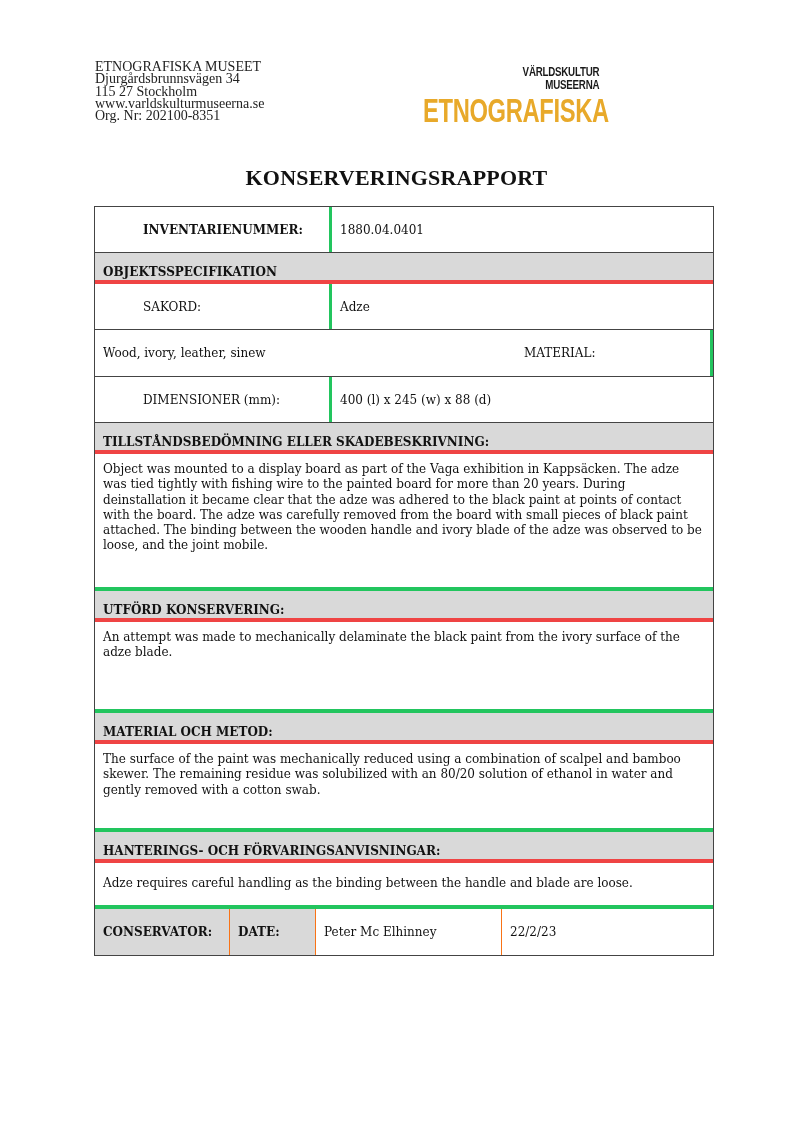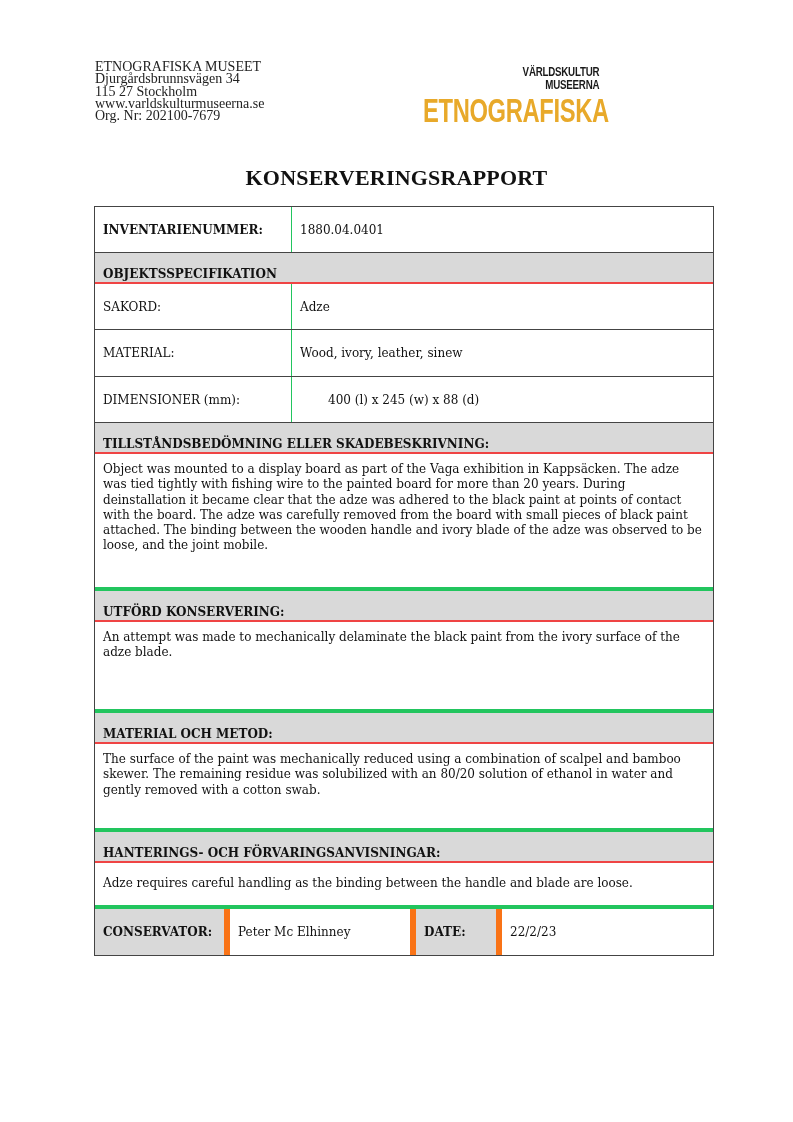--- a/index.html
+++ b/index.html
@@ -41,47 +41,47 @@
     position: absolute; left: 94px; top: 206px; width: 620px;
     border: 1px solid #444; box-sizing: border-box;
   }
   .row { display: flex; border-bottom: 1px solid #444; box-sizing: border-box; }
   .row:last-child { border-bottom: none; }
   .cell {
     box-sizing: border-box; padding: 0 8px;
     display: flex; align-items: center;
     font-size: 12px; font-family: "DejaVu Serif", serif;
   }
-  .cell.label { width: 197px; border-right: 1px solid #22c55e; }
+  .cell.label { width: 197px; border-right: 3px solid #22c55e; margin-left: 40px; }
   .cell.value { flex: 1; }
   .bold { font-weight: 700; }
   .section-head {
     background: #d9d9d9; height: 31px; box-sizing: border-box;
     display: flex; align-items: flex-end; padding: 0 8px 1px 8px;
-    font-weight: 700; font-size: 12px; border-bottom: 2px solid #ef4444;
+    font-weight: 700; font-size: 12px; border-bottom: 4px solid #ef4444;
     white-space: nowrap;
   }
   .section-body {
     box-sizing: border-box; padding: 8px 8px 0 8px;
     font-size: 12px; line-height: 15.3px; border-bottom: 4px solid #22c55e;
   }
   .foot-row { display: flex; height: 46px; }
-  .foot-row .cell { border-right: 6px solid #f97316; }
+  .foot-row .cell { border-right: 1px solid #f97316; }
   .foot-row .cell:last-child { border-right: none; }
   .grey { background: #d9d9d9; }
 </style>
 </head>
 <body>
 
 <div class="address">
   <div>ETNOGRAFISKA MUSEET</div>
   <div>Djurgårdsbrunnsvägen 34</div>
   <div>115 27 Stockholm</div>
   <div>www.varldskulturmuseerna.se</div>
-  <div>Org. Nr: 202100-7679</div>
+  <div>Org. Nr: 202100-8351</div>
 </div>
 
 <div class="logo">
   <div class="logo-left">
     <div>VÄRLDSKULTUR</div>
     <div>MUSEERNA</div>
   </div>
   <div class="logo-right">ETNOGRAFISKA</div>
 </div>
 
@@ -94,40 +94,40 @@
     <div class="cell value">1880.04.0401</div>
   </div>
 
   <div class="section-head">OBJEKTSSPECIFIKATION</div>
 
   <div class="row" style="height:46px;">
     <div class="cell label">SAKORD:</div>
     <div class="cell value">Adze</div>
   </div>
   <div class="row" style="height:47px;">
+    <div class="cell value">Wood, ivory, leather, sinew</div>
     <div class="cell label">MATERIAL:</div>
-    <div class="cell value">Wood, ivory, leather, sinew</div>
   </div>
-  <div class="row" style="height:46px;gap:28px;">
+  <div class="row" style="height:46px;">
     <div class="cell label">DIMENSIONER (mm):</div>
     <div class="cell value">400 (l) x 245 (w) x 88 (d)</div>
   </div>
 
   <div class="section-head">TILLSTÅNDSBEDÖMNING ELLER SKADEBESKRIVNING:</div>
   <div class="section-body" style="height:137px;">Object was mounted to a display board as part of the Vaga exhibition in Kappsäcken. The adze was tied tightly with fishing wire to the painted board for more than 20 years. During deinstallation it became clear that the adze was adhered to the black paint at points of contact with the board. The adze was carefully removed from the board with small pieces of black paint attached. The binding between the wooden handle and ivory blade of the adze was observed to be loose, and the joint mobile.</div>
 
   <div class="section-head">UTFÖRD KONSERVERING:</div>
   <div class="section-body" style="height:91px;">An attempt was made to mechanically delaminate the black paint from the ivory surface of the adze blade.</div>
 
   <div class="section-head">MATERIAL OCH METOD:</div>
   <div class="section-body" style="height:88px;">The surface of the paint was mechanically reduced using a combination of scalpel and bamboo skewer. The remaining residue was solubilized with an 80/20 solution of ethanol in water and gently removed with a cotton swab.</div>
 
   <div class="section-head">HANTERINGS- OCH FÖRVARINGSANVISNINGAR:</div>
   <div class="section-body" style="height:46px; padding-top:13px;">Adze requires careful handling as the binding between the handle and blade are loose.</div>
 
   <div class="foot-row">
     <div class="cell grey bold" style="width:135px;">CONSERVATOR:</div>
+    <div class="cell grey bold" style="width:86px;">DATE:</div>
     <div class="cell" style="width:186px;">Peter Mc Elhinney</div>
-    <div class="cell grey bold" style="width:86px;">DATE:</div>
     <div class="cell" style="flex:1;">22/2/23</div>
   </div>
 
 </div>
 
 </body></html>

